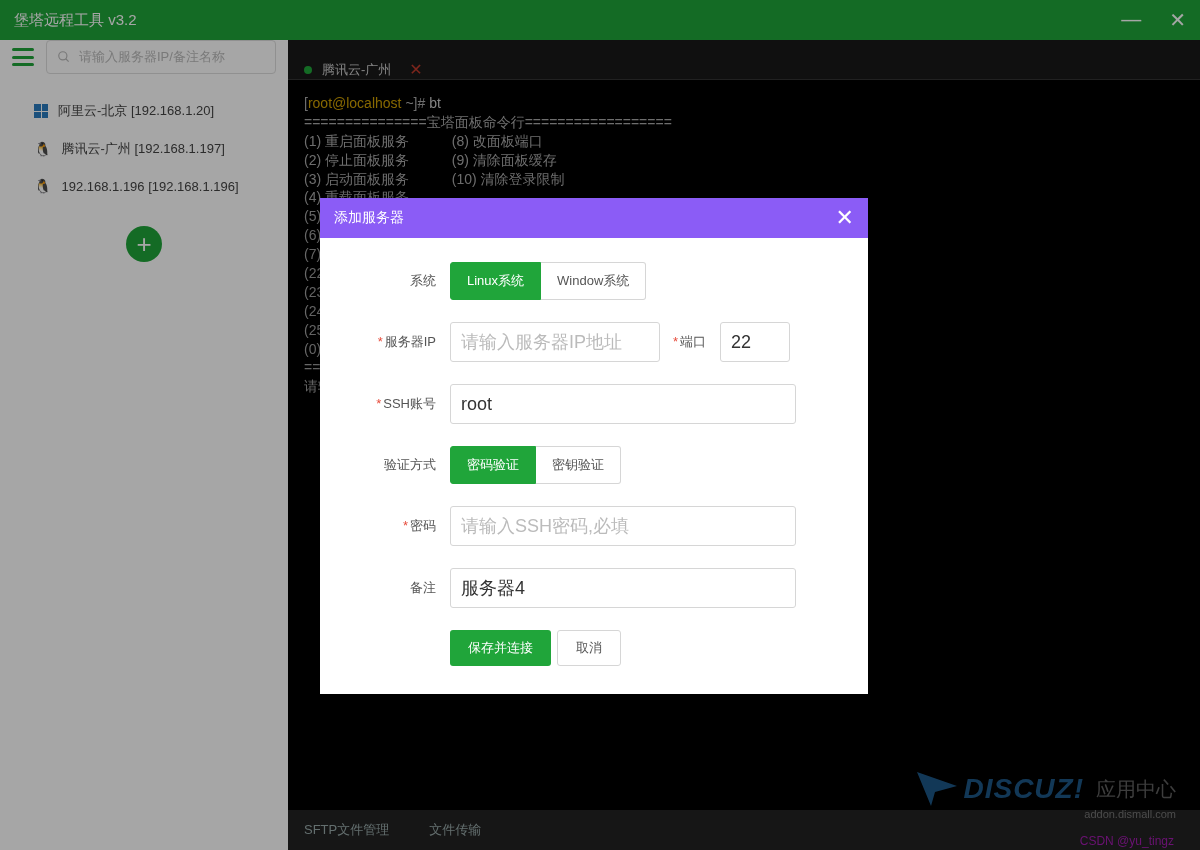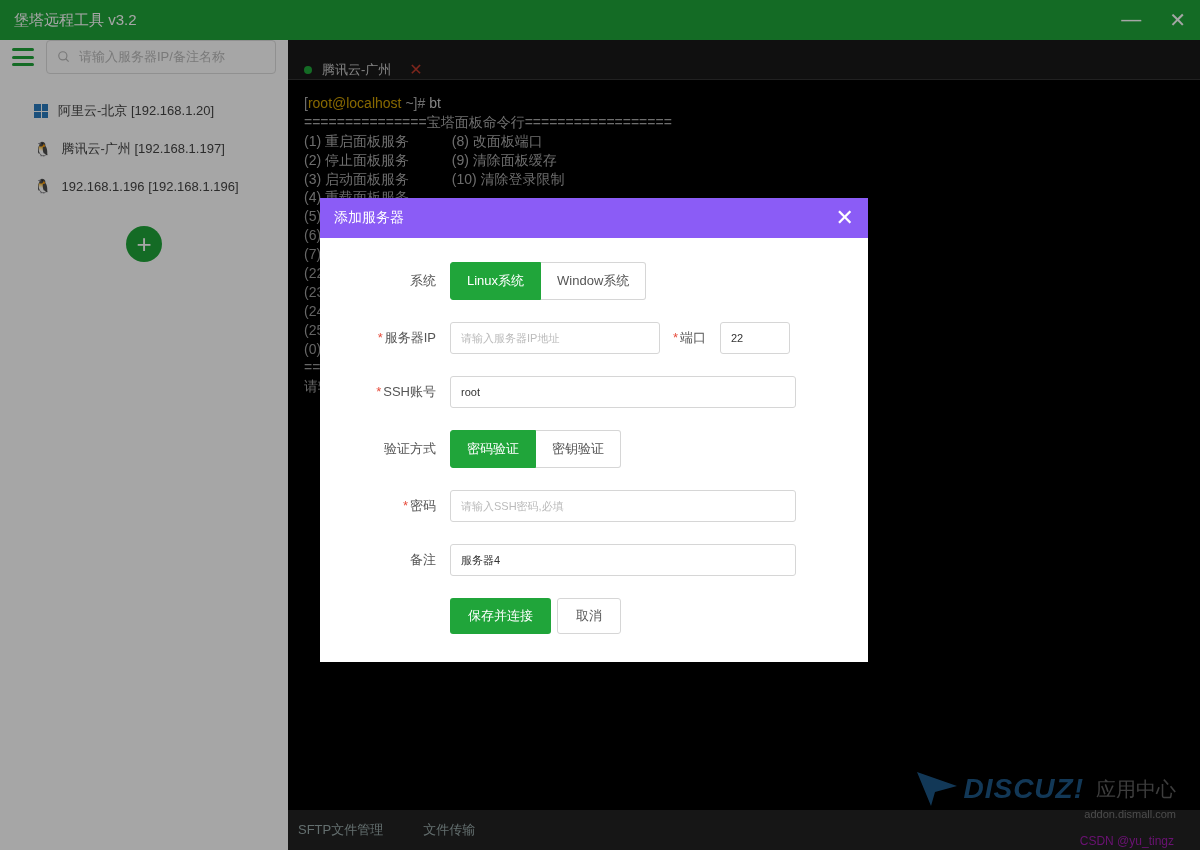--- a/index.html
+++ b/index.html
@@ -24,31 +24,31 @@
   .content { flex: 1; background: #000; display: flex; flex-direction: column; color: #ccc; font-family: Consolas, monospace; }
   .tabs { height: 40px; background: #1a1a1a; display: flex; align-items: stretch; border-bottom: 1px solid #333; }
   .tab { display: flex; align-items: center; gap: 10px; padding: 0 16px; font-size: 13px; color: #ccc; margin-top: 20px; }
   .tab .dot { width: 8px; height: 8px; border-radius: 50%; background: #20a53a; }
   .tab .close { color: #c0392b; font-size: 16px; margin-left: 8px; cursor: pointer; }
   .terminal { padding: 14px 16px; font-size: 14px; line-height: 1.35; white-space: pre; color: #aaa; }
   .terminal .prompt .user { color: #d0a000; }
   .terminal .prompt .host { color: #bbb; }
   .terminal .prompt .cmd { color: #ccc; }
 
-  .bottombar { position: absolute; left: 288px; right: 0; bottom: 0; height: 40px; background: #222; display: flex; align-items: center; padding: 0 10px; gap: 40px; z-index: 5; }
+  .bottombar { position: absolute; left: 288px; right: 0; bottom: 0; height: 40px; background: #222; display: flex; align-items: center; padding: 0 16px; gap: 40px; z-index: 5; }
   .bottombar span { color: #9aa; font-size: 13px; cursor: pointer; }
 
   .modal { position: absolute; left: 320px; top: 198px; width: 548px; background: #fff; z-index: 20; box-shadow: 0 6px 30px rgba(0,0,0,.3); }
   .modal-head { height: 40px; background: #8b5cf6; color: #fff; display: flex; align-items: center; justify-content: space-between; padding: 0 14px; font-size: 14px; }
   .modal-head .x { font-size: 22px; cursor: pointer; }
   .modal-body { padding: 24px 40px 28px 40px; }
   .form-row { display: flex; align-items: center; margin-bottom: 22px; }
   .form-label { width: 90px; text-align: right; padding-right: 14px; font-size: 13px; color: #555; }
   .form-label .req { color: #e74c3c; margin-right: 2px; }
-  .input { height: 32px; border: 1px solid #d6d6d6; border-radius: 3px; padding: 0 10px; font-size: 11px; color: #333; outline: none; }
+  .input { height: 40px; border: 1px solid #d6d6d6; border-radius: 3px; padding: 0 10px; font-size: 18px; color: #333; outline: none; }
   .input::placeholder { color: #bbb; }
   .seggroup { display: flex; }
   .segbtn { height: 38px; padding: 0 16px; border: 1px solid #d6d6d6; background: #fff; font-size: 13px; color: #555; display: flex; align-items: center; cursor: pointer; }
   .segbtn.active { background: #20a53a; color: #fff; border-color: #20a53a; }
   .segbtn:first-child { border-radius: 3px 0 0 3px; }
   .segbtn:last-child { border-radius: 0 3px 3px 0; border-left: none; }
   .segbtn.active + .segbtn { border-left: none; }
   .actions { display: flex; gap: 6px; padding-left: 90px; }
   .btn-primary { background: #20a53a; color: #fff; border: none; height: 36px; padding: 0 18px; border-radius: 3px; font-size: 13px; cursor: pointer; }
   .btn-default { background: #fff; color: #555; border: 1px solid #d6d6d6; height: 36px; padding: 0 18px; border-radius: 3px; font-size: 13px; cursor: pointer; }

